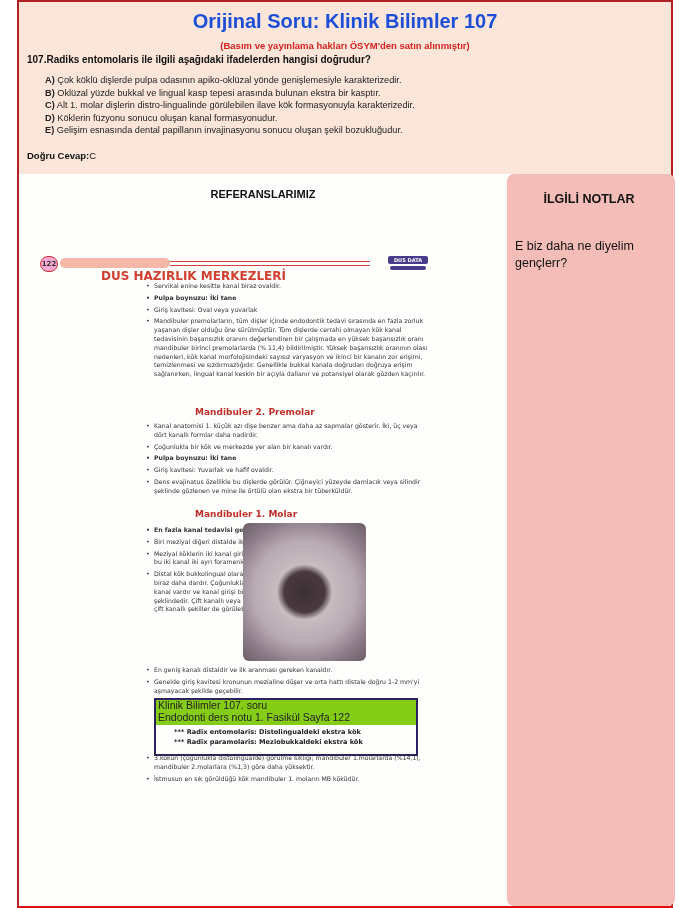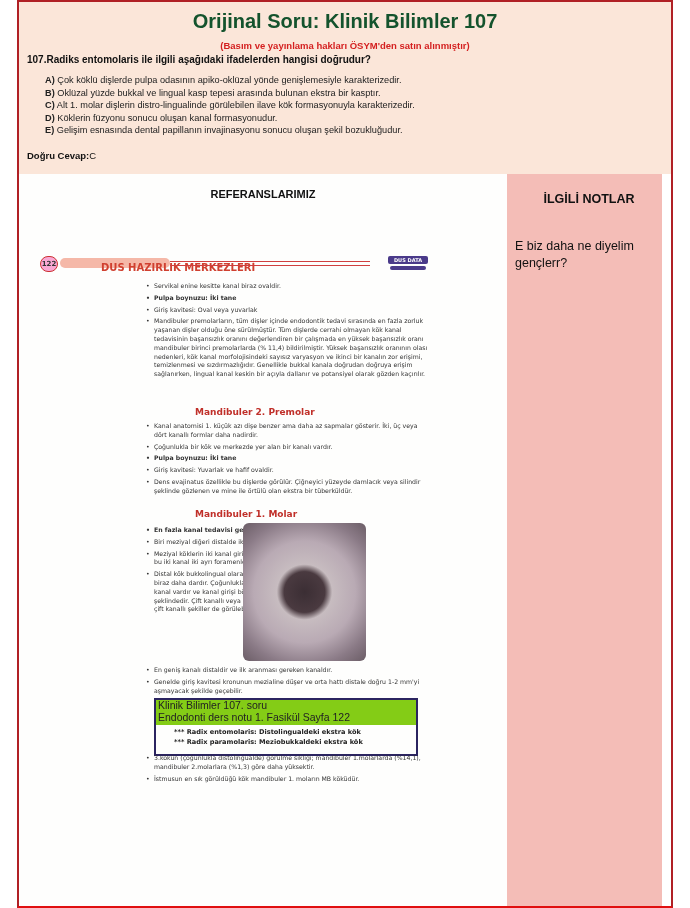--- a/index.html
+++ b/index.html
@@ -1,35 +1,35 @@
 <!DOCTYPE html>
 <html><head>
 <meta charset="utf-8">
 <style>
   html,body{margin:0;padding:0;background:#fff;}
   body{width:690px;height:908px;position:relative;overflow:hidden;font-family:"Liberation Sans",sans-serif;}
   .frame{position:absolute;left:17px;top:0;width:652px;height:904px;border:2px solid #b02025;border-bottom-color:#e01010;background:#fff;}
   .header{position:absolute;left:0;top:0;width:652px;height:172px;background:#fbe6d9;}
-  .title{position:absolute;left:0;top:8px;width:652px;text-align:center;font-size:20px;font-weight:bold;color:#14532d;}
+  .title{position:absolute;left:0;top:8px;width:652px;text-align:center;font-size:20px;font-weight:bold;color:#1d4ed8;}
   .subtitle{position:absolute;left:0;top:38px;width:652px;text-align:center;font-size:9.5px;font-weight:bold;color:#d42020;}
   .question{position:absolute;left:8px;top:52px;font-size:10px;font-weight:bold;color:#111;}
   .options{position:absolute;left:26px;top:72px;font-size:9.2px;color:#222;line-height:12.5px;}
   .options b{font-weight:bold;}
   .answer{position:absolute;left:8px;top:148px;font-size:9.5px;color:#111;text-align:center;}
   .answer b{font-weight:bold;}
   .refs{position:absolute;left:0;top:172px;width:488px;height:732px;background:#fefefd;}
   .refs-title{position:absolute;left:0;top:14px;width:488px;text-align:center;font-size:11px;font-weight:bold;color:#111;}
-  .notes{position:absolute;left:488px;top:172px;width:155px;height:732px;background:#f4bdb7;}
+  .notes{position:absolute;left:488px;top:172px;width:168px;height:732px;background:#f4bdb7;border-radius:7px;}
   .notes-title{position:absolute;left:0;top:18px;width:164px;text-align:center;font-size:12.5px;font-weight:bold;color:#111;}
   .notes-text{position:absolute;left:8px;top:64px;width:150px;font-size:12.5px;color:#111;line-height:17px;}
   .page{position:absolute;left:38px;top:250px;width:390px;height:560px;font-family:"DejaVu Sans",sans-serif;color:#333;font-size:6.2px;line-height:8.8px;}
   .pg-header{position:absolute;left:0;top:4px;width:390px;height:22px;}
   .pg-num{position:absolute;left:2px;top:2px;width:16px;height:14px;border:1.5px solid #c33;border-radius:8px;background:#f9a8d4;font-size:7px;font-weight:bold;text-align:center;line-height:14px;color:#333;}
   .pg-band{position:absolute;left:22px;top:4px;width:110px;height:10px;background:#f5b8a8;border-radius:5px;}
-  .pg-band-label{position:absolute;left:52px;top:10px;font-size:10px;font-weight:bold;color:#d04030;padding-left:11px;}
+  .pg-band-label{position:absolute;left:52px;top:18px;font-size:12px;font-weight:bold;color:#d04030;padding-left:11px;}
   .pg-line{position:absolute;left:132px;top:7px;width:200px;height:3px;border-top:1px solid #d04040;border-bottom:1px solid #d04040;}
   .pg-logo{position:absolute;left:348px;top:0;width:44px;height:20px;}
   .pg-logo .box{position:absolute;left:2px;top:2px;width:40px;height:8px;background:#4a3a8a;border-radius:2px;color:#fff;font-size:5px;font-weight:bold;text-align:center;line-height:8px;}
   .pg-logo .sub{position:absolute;left:4px;top:12px;width:36px;height:4px;background:#4a3a8a;border-radius:2px;}
   .bl{position:absolute;left:108px;width:285px;}
   .bl li{list-style:none;position:relative;padding-left:8px;margin:0 0 3px 0;}
   .bl li:before{content:"•";position:absolute;left:0;top:0;}
   .bl ul{margin:0;padding:0;}
   .sec{position:absolute;font-size:9px;font-weight:bold;color:#c0302a;padding-left:45px;}
   .tooth{position:absolute;left:205px;top:273px;width:123px;height:138px;border-radius:6px;background:radial-gradient(circle at 50% 50%,#3b2e34 0,#4a3a40 22%,#c7bcc0 30%,#b9aab4 55%,#8a7a86 80%,#6b5d66 100%);}

